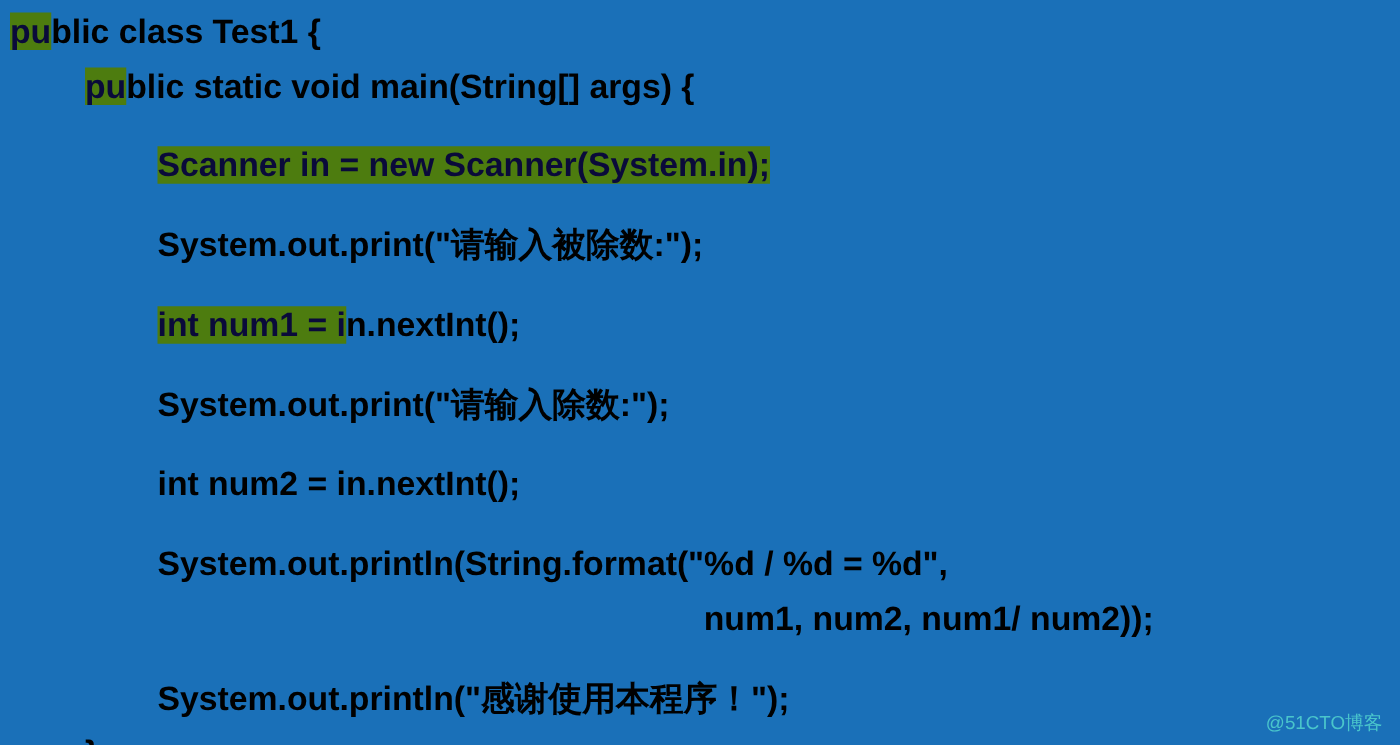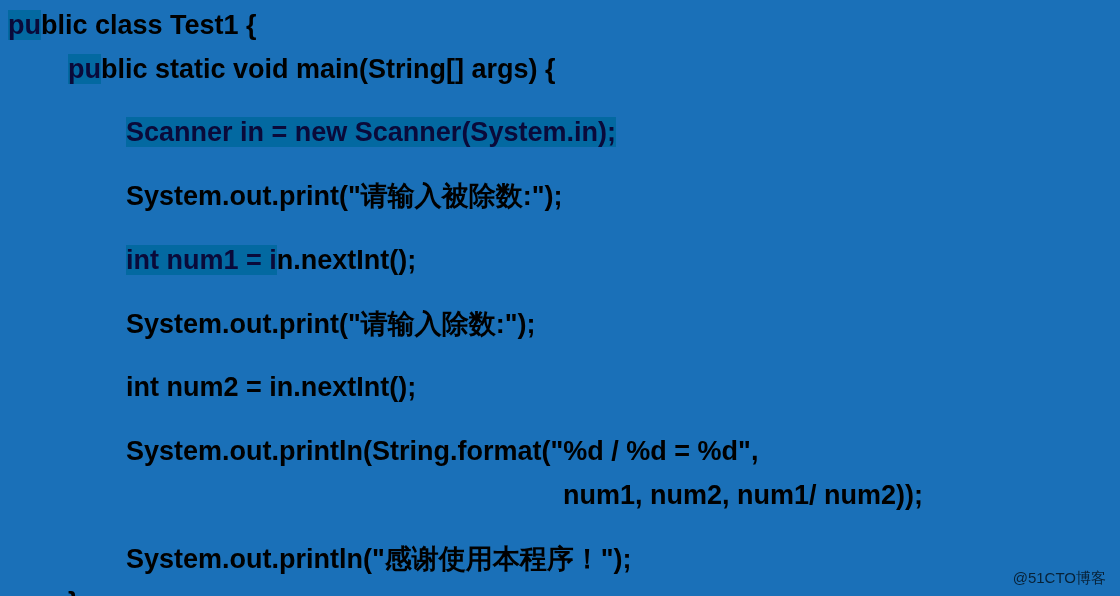--- a/index.html
+++ b/index.html
@@ -30,30 +30,30 @@
       padding-left: 60px;
     }
     .indent-2 {
       padding-left: 118px;
       margin-top: 20px;
     }
     .indent-continuation {
       padding-left: 555px;
     }
     .highlight {
-      background-color: #0369a1;
+      background-color: #4d7c0f;
       color: #0a0a3a;
     }
     .watermark {
       position: absolute;
       bottom: 8px;
       right: 14px;
       font-size: 15px;
       font-weight: normal;
-      color: #000000;
+      color: #5eead4;
       opacity: 0.7;
     }
   </style>
 </head>
 <body>
 
 <div class="code-container" id="code-container"><span class="line"><span class="highlight">pu</span><span>blic class Test1 {</span></span><span class="line indent-1"><span class="highlight">pu</span><span>blic static void main(String[] args) {</span></span><span class="line indent-2"><span class="highlight">Scanner in = new Scanner(System.in);</span></span><span class="line indent-2"><span>System.out.print("请输入被除数:");</span></span><span class="line indent-2"><span class="highlight">int num1 = i</span><span>n.nextInt();</span></span><span class="line indent-2"><span>System.out.print("请输入除数:");</span></span><span class="line indent-2"><span>int num2 = in.nextInt();</span></span><span class="line indent-2"><span>System.out.println(String.format("%d / %d = %d",</span></span><span class="line indent-continuation"><span>num1, num2, num1/ num2));</span></span><span class="line indent-2"><span>System.out.println("感谢使用本程序！");</span></span><span class="line indent-1"><span>}</span></span><span class="line"><span>}</span></span></div>
 
 <div class="watermark">@51CTO博客</div>
 

